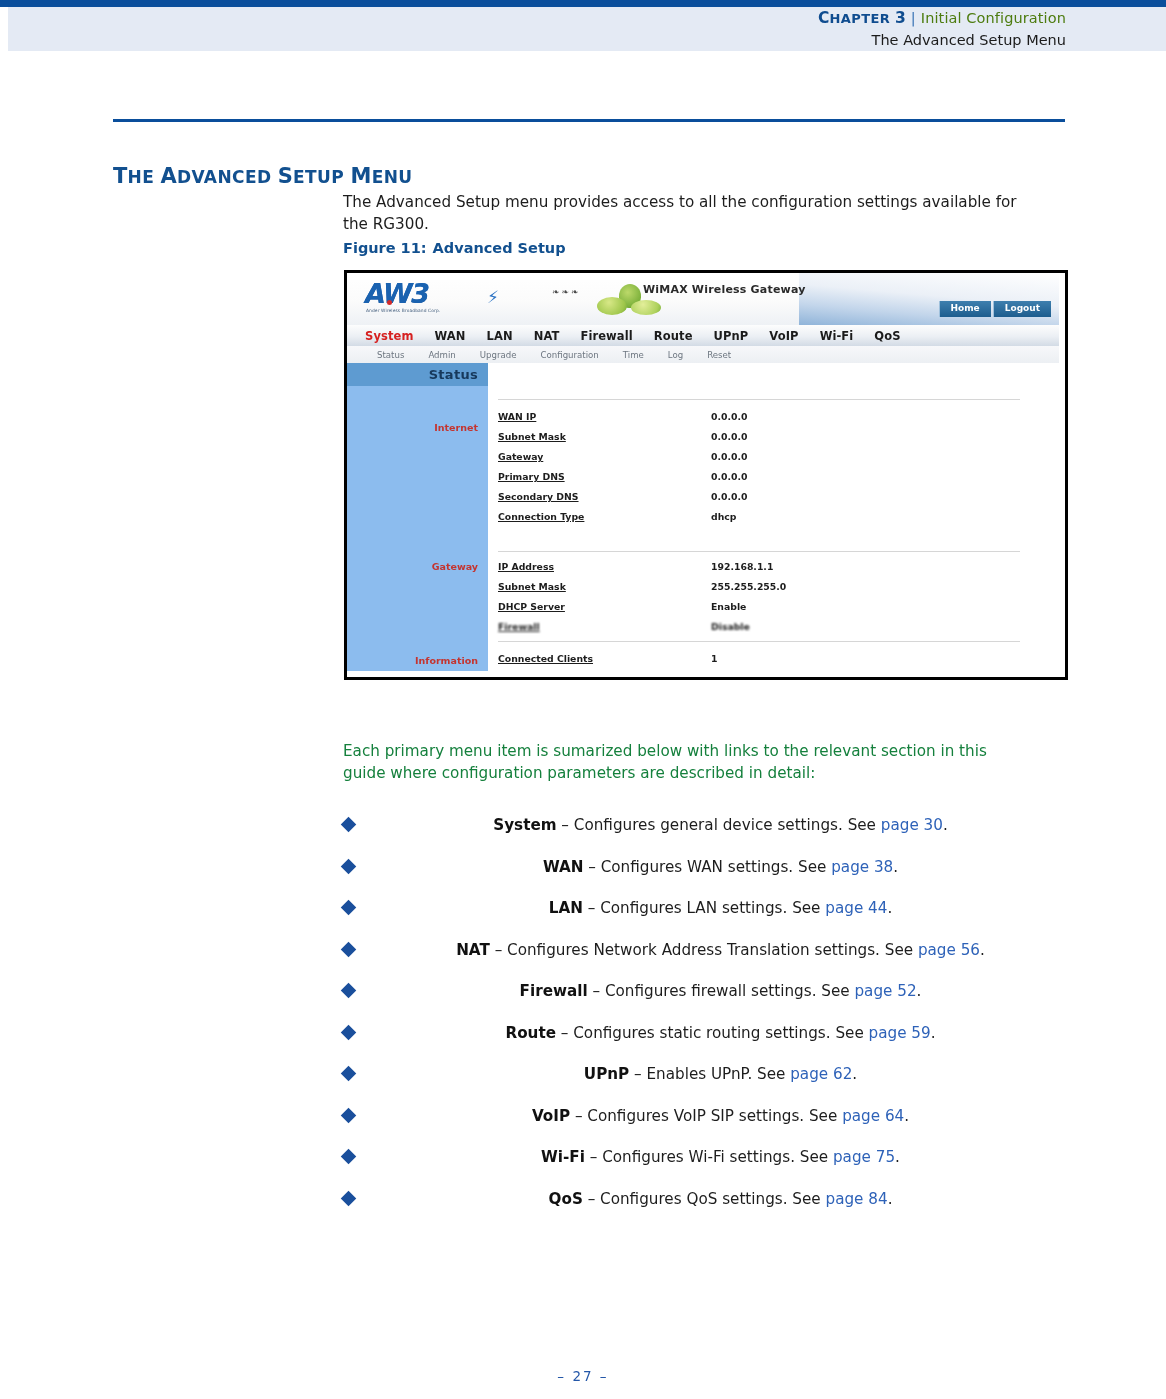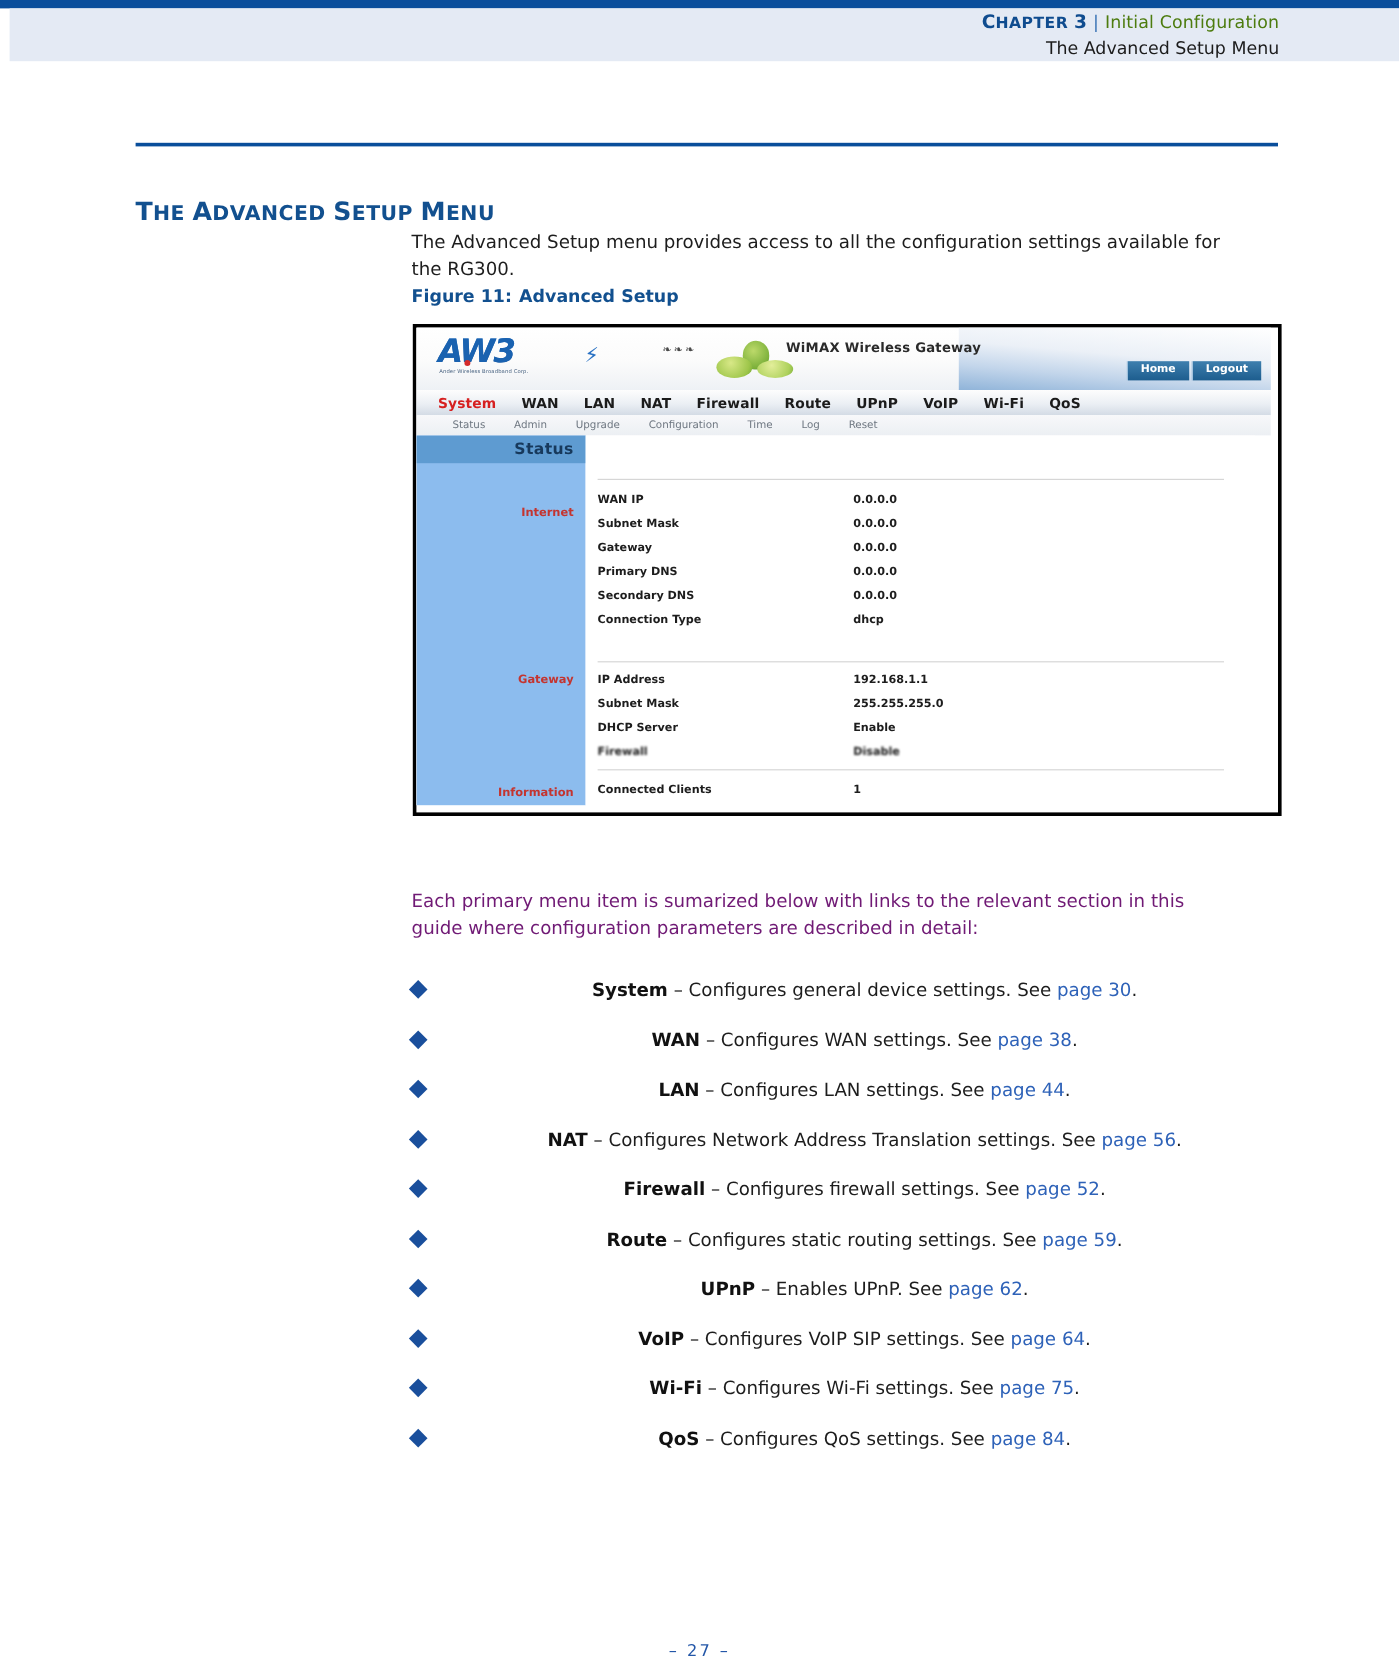--- a/index.html
+++ b/index.html
@@ -221,21 +221,20 @@
     border-radius: 50%;
   }
   .ui-title {
     position: absolute;
     left: 296px; top: 10px;
     font-size: 11px;
     color: #2a2a2a;
     font-weight: bold;
     letter-spacing: .2px;
     white-space: nowrap;
-    margin-left: 12px;
   }
   .ui-actions {
     position: absolute;
     right: 8px; top: 28px;
     display: flex;
     gap: 2px;
   }
   .ui-action {
     background: linear-gradient(180deg,#3e7fae,#1d5d8e);
     color: #ffffff;
@@ -356,20 +355,21 @@
     left: 10px;
     width: 530px;
     height: 20px;
     font-size: 9.3px;
     color: #1d1d1d;
     font-weight: bold;
   }
   .ui-row .k {
     position: absolute; left: 0; top: 0;
     white-space: nowrap;
+    text-decoration: underline;
   }
   .ui-row .v {
     position: absolute; left: 213px; top: 0;
     white-space: nowrap;
   }
   .ui-row.blur { filter: blur(1.1px); }
 
   
   .ui-scroll {
     position: absolute;
@@ -403,21 +403,21 @@
     box-sizing: border-box;
   }
 
   
   .after-para {
     position: absolute;
     left: 343px; top: 725px;
     width: 690px;
     font-size: 15.2px;
     line-height: 22px;
-    color: #701a75;
+    color: #15803d;
   }
 
   
   .bullets {
     position: absolute;
     left: 343px; top: 815px;
     width: 720px;
     text-align: center;
   }
   .bullet {

